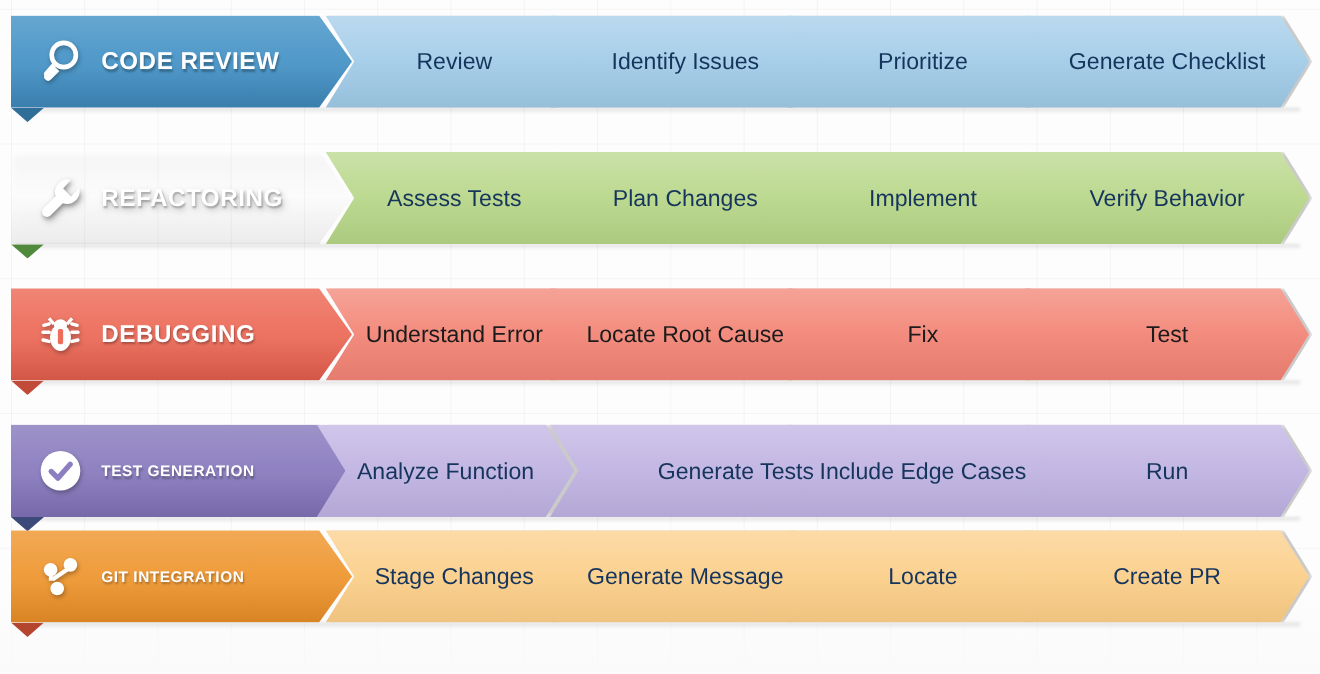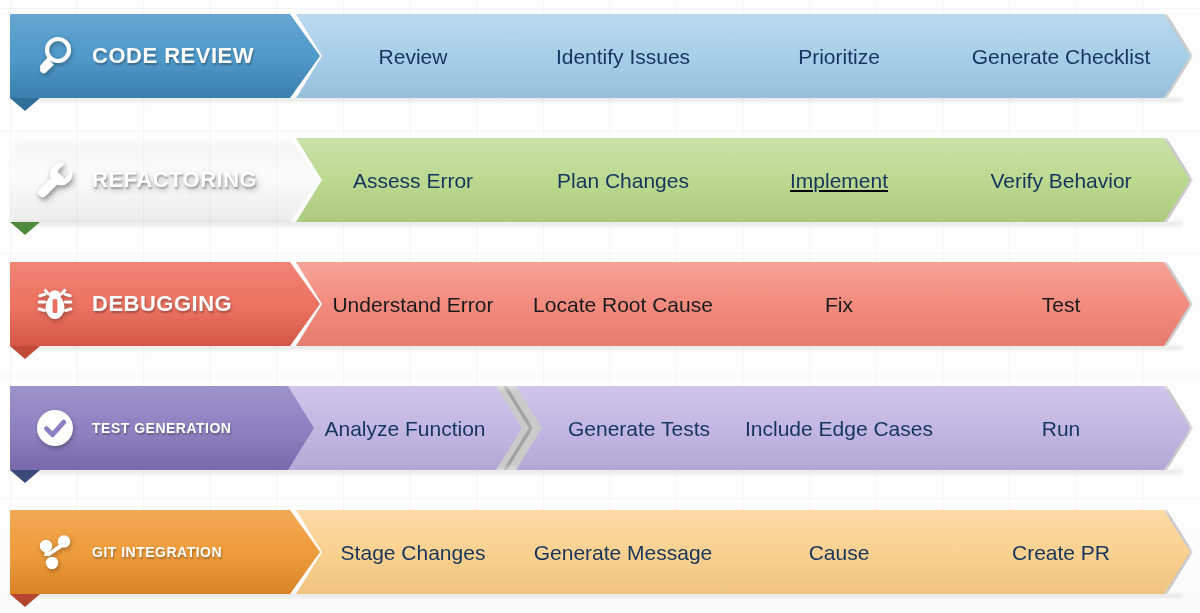--- a/index.html
+++ b/index.html
@@ -210,28 +210,28 @@
           <svg width="44" height="44" viewBox="0 0 44 44">
             <path d="M31.5 5.5 a11.5 11.5 0 0 0 -13.9 14.8 L6.4 31.5 a4.6 4.6 0 0 0 6.5 6.5 L24.1 26.8 a11.5 11.5 0 0 0 14.8 -13.9 L31.6 20.6 l-7.2 -7.2 Z" fill="#fff"></path>
           </svg>
         </span>
         <span class="header-label">REFACTORING</span>
       </div>
       <div class="fold-tab" style="background: rgb(79, 138, 60);"></div>
       <div class="steps" style="left: 0px; width: 1200px;">
         <div class="step-shadow" style="left: 299px; width: 234px;"></div>
         <div class="step" style="left: 296px; width: 234px; background: linear-gradient(rgb(188, 217, 143) 0%, rgb(181, 213, 134) 100%);">
-          <span class="step-label" style="color: rgb(22, 53, 92);">Assess Error</span>
+          <span class="step-label" style="color: rgb(22, 53, 92);">Assess Tests</span>
         </div>
         <div class="step-shadow" style="left: 503px; width: 246px;"></div>
         <div class="step" style="left: 500px; width: 246px; background: linear-gradient(rgb(188, 217, 143) 0%, rgb(181, 213, 134) 100%);">
           <span class="step-label" style="color: rgb(22, 53, 92);">Plan Changes</span>
         </div>
         <div class="step-shadow" style="left: 719px; width: 246px;"></div>
-        <div class="step" style="left: 716px; width: 246px; background: linear-gradient(rgb(188, 217, 143) 0%, rgb(181, 213, 134) 100%); text-decoration: underline;">
+        <div class="step" style="left: 716px; width: 246px; background: linear-gradient(rgb(188, 217, 143) 0%, rgb(181, 213, 134) 100%);">
           <span class="step-label" style="color: rgb(22, 53, 92);">Implement</span>
         </div>
         <div class="step-shadow" style="left: 935px; width: 258px;"></div>
         <div class="step" style="left: 932px; width: 258px; background: linear-gradient(rgb(188, 217, 143) 0%, rgb(181, 213, 134) 100%);">
           <span class="step-label" style="color: rgb(22, 53, 92);">Verify Behavior</span>
         </div>
       </div>
     </div>
     <div class="ribbon-row" style="top: 262px;">
       <div class="row-baseline"></div>
@@ -286,34 +286,34 @@
         </span>
         <span class="header-label small">TEST GENERATION</span>
       </div>
       <div class="fold-tab" style="background: rgb(59, 74, 120);"></div>
       <div class="steps" style="left: 0px; width: 1200px;">
         <div class="step-shadow" style="left: 299px; width: 234px;"></div>
         <div class="step" style="left: 288px; width: 234px; background: linear-gradient(rgb(195, 182, 228) 0%, rgb(189, 176, 224) 100%);">
           <span class="step-label" style="color: rgb(22, 53, 92);">Analyze Function</span>
         </div>
         <div class="step-shadow" style="left: 503px; width: 246px;"></div>
-        <div class="step" style="left: 516px; width: 246px; background: linear-gradient(rgb(195, 182, 228) 0%, rgb(189, 176, 224) 100%);">
+        <div class="step" style="left: 500px; width: 246px; background: linear-gradient(rgb(195, 182, 228) 0%, rgb(189, 176, 224) 100%); justify-content: flex-end;">
           <span class="step-label" style="color: rgb(22, 53, 92);">Generate Tests</span>
         </div>
         <div class="step-shadow" style="left: 719px; width: 246px;"></div>
         <div class="step" style="left: 716px; width: 246px; background: linear-gradient(rgb(195, 182, 228) 0%, rgb(189, 176, 224) 100%);">
           <span class="step-label" style="color: rgb(22, 53, 92);">Include Edge Cases</span>
         </div>
         <div class="step-shadow" style="left: 935px; width: 258px;"></div>
         <div class="step" style="left: 932px; width: 258px; background: linear-gradient(rgb(195, 182, 228) 0%, rgb(189, 176, 224) 100%);">
           <span class="step-label" style="color: rgb(22, 53, 92);">Run</span>
         </div>
       </div>
     </div>
-    <div class="ribbon-row" style="top: 510px;">
+    <div class="ribbon-row" style="top: 482px;">
       <div class="row-baseline"></div>
       <div class="row-header" style="background: linear-gradient(rgb(239, 153, 53) 0%, rgb(239, 153, 53) 55%, rgb(231, 140, 38) 100%);">
         <span class="header-icon">
           <svg width="44" height="44" viewBox="0 0 44 44">
             <g fill="#fff">
               <circle cx="13" cy="16" r="6.2"></circle>
               <circle cx="31" cy="11.5" r="6.2"></circle>
               <circle cx="19" cy="33" r="6.2"></circle>
               <path d="M11.4 16 h3.6 v10 h-3.6 z"></path>
               <path d="M13.6 23.2 L29.4 12.6 l2.2 3.2 L15.8 26.4 z"></path>
@@ -327,21 +327,21 @@
         <div class="step-shadow" style="left: 299px; width: 234px;"></div>
         <div class="step" style="left: 296px; width: 234px; background: linear-gradient(rgb(251, 209, 143) 0%, rgb(251, 205, 134) 100%);">
           <span class="step-label" style="color: rgb(22, 53, 92);">Stage Changes</span>
         </div>
         <div class="step-shadow" style="left: 503px; width: 246px;"></div>
         <div class="step" style="left: 500px; width: 246px; background: linear-gradient(rgb(251, 209, 143) 0%, rgb(251, 205, 134) 100%);">
           <span class="step-label" style="color: rgb(22, 53, 92);">Generate Message</span>
         </div>
         <div class="step-shadow" style="left: 719px; width: 246px;"></div>
         <div class="step" style="left: 716px; width: 246px; background: linear-gradient(rgb(251, 209, 143) 0%, rgb(251, 205, 134) 100%);">
-          <span class="step-label" style="color: rgb(22, 53, 92);">Cause</span>
+          <span class="step-label" style="color: rgb(22, 53, 92);">Locate</span>
         </div>
         <div class="step-shadow" style="left: 935px; width: 258px;"></div>
         <div class="step" style="left: 932px; width: 258px; background: linear-gradient(rgb(251, 209, 143) 0%, rgb(251, 205, 134) 100%);">
           <span class="step-label" style="color: rgb(22, 53, 92);">Create PR</span>
         </div>
       </div>
     </div>
   </div>
 
 </body></html>

